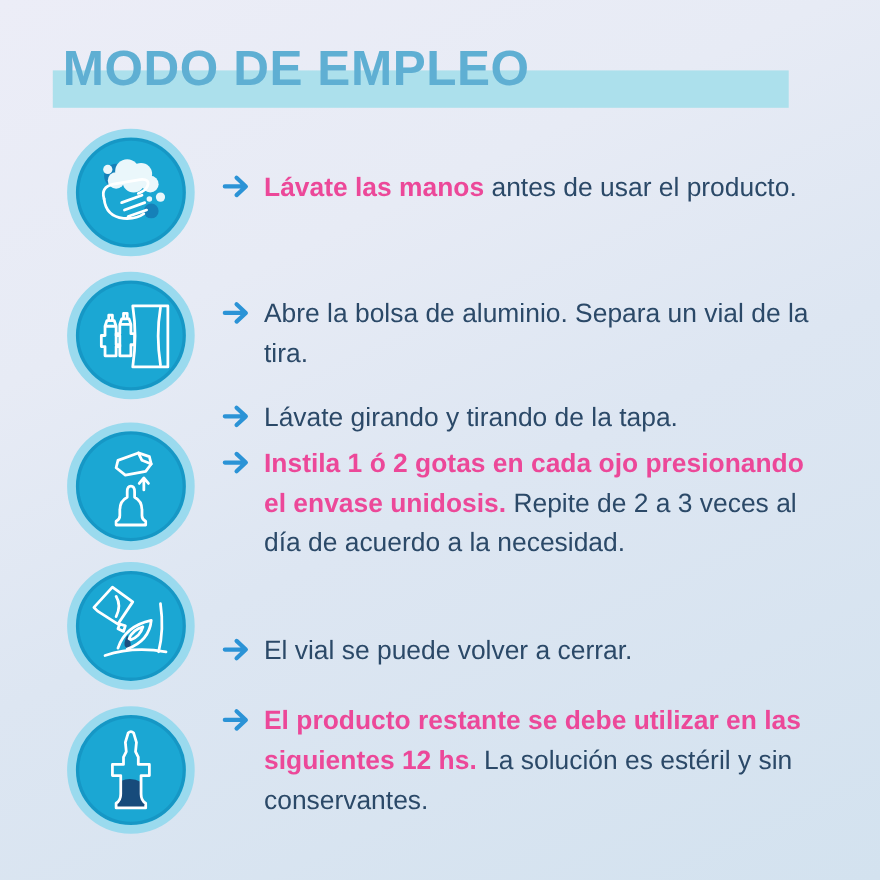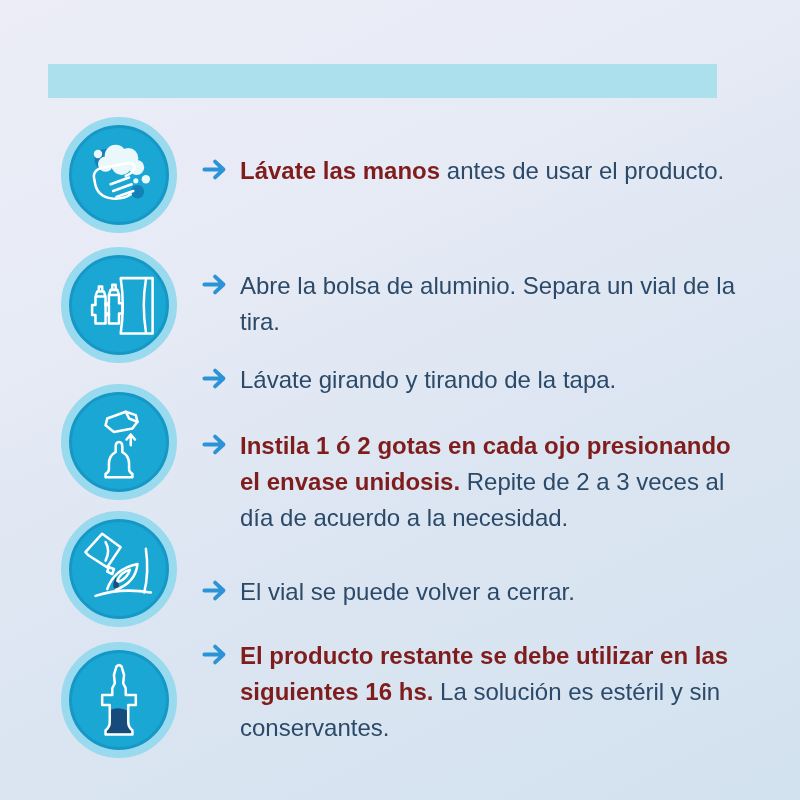--- a/index.html
+++ b/index.html
@@ -19,28 +19,29 @@
     background:#1BA7D3;border:8px solid #9ADAEE;
     box-shadow:inset 0 0 0 3px rgba(10,110,160,.28);
     display:flex;align-items:center;justify-content:center;
   }
   .icon-circle svg{width:84px;height:84px;display:block;}
   .step-row{position:absolute;left:201px;width:560px;display:flex;align-items:flex-start;}
   .arrow{flex:0 0 27px;margin-top:3px;margin-right:12px;}
   .step-text{
     margin:0;width:512px;font-size:24px;line-height:36px;color:#2B4968;
   }
-  .step-text strong{font-weight:bold;color:#7f1d1d;}
+  .step-text strong{font-weight:bold;color:#ec4899;}
   .ic{stroke:#FFFFFF;stroke-width:3;fill:none;stroke-linecap:round;stroke-linejoin:round;}
 </style>
 </head>
 <body>
 
 <div class="title-wrap">
   <div class="title-bar"></div>
+  <h1 class="page-title">MODO DE EMPLEO</h1>
 </div>
 
 <div class="icon-circle" style="top:117px">
   <svg viewBox="0 0 100 100">
     <circle cx="34" cy="32" r="13" fill="#1580B8" stroke="none"></circle>
     <circle cx="72" cy="70" r="8" fill="#1580B8" stroke="none"></circle>
     <g fill="#EAF7FB" stroke="none">
       <circle cx="46" cy="27" r="13"></circle>
         <circle cx="61" cy="30" r="12"></circle>
       <circle cx="71" cy="41" r="9"></circle>
@@ -110,32 +111,32 @@
   <p class="step-text"><strong></strong><span>Abre la bolsa de aluminio. Separa un vial de la tira.</span></p>
 </div>
 
 <div class="step-row" style="top:362px">
   <svg class="arrow" viewBox="0 0 24 24">
       <path d="M3 12 H19 M12.5 5 L20 12 L12.5 19" stroke="#2B93D6" stroke-width="3.4" fill="none" stroke-linecap="round" stroke-linejoin="round"></path>
     </svg>
   <p class="step-text"><strong></strong><span>Lávate girando y tirando de la tapa.</span></p>
 </div>
 
-<div class="step-row" style="top:428px">
+<div class="step-row" style="top:404px">
   <svg class="arrow" viewBox="0 0 24 24">
       <path d="M3 12 H19 M12.5 5 L20 12 L12.5 19" stroke="#2B93D6" stroke-width="3.4" fill="none" stroke-linecap="round" stroke-linejoin="round"></path>
     </svg>
   <p class="step-text"><strong>Instila 1 ó 2 gotas en cada ojo presionando el envase unidosis.</strong><span> Repite  de 2 a 3 veces al día de acuerdo a la necesidad.</span></p>
 </div>
 
 <div class="step-row" style="top:574px">
   <svg class="arrow" viewBox="0 0 24 24">
       <path d="M3 12 H19 M12.5 5 L20 12 L12.5 19" stroke="#2B93D6" stroke-width="3.4" fill="none" stroke-linecap="round" stroke-linejoin="round"></path>
     </svg>
   <p class="step-text"><strong></strong><span>El vial se puede volver a cerrar.</span></p>
 </div>
 
 <div class="step-row" style="top:638px">
   <svg class="arrow" viewBox="0 0 24 24">
       <path d="M3 12 H19 M12.5 5 L20 12 L12.5 19" stroke="#2B93D6" stroke-width="3.4" fill="none" stroke-linecap="round" stroke-linejoin="round"></path>
     </svg>
-  <p class="step-text"><strong>El producto restante se debe utilizar en las siguientes 16 hs.</strong><span>  La solución es estéril y sin conservantes.</span></p>
+  <p class="step-text"><strong>El producto restante se debe utilizar en las siguientes 12 hs.</strong><span>  La solución es estéril y sin conservantes.</span></p>
 </div>
 
 </body></html>

